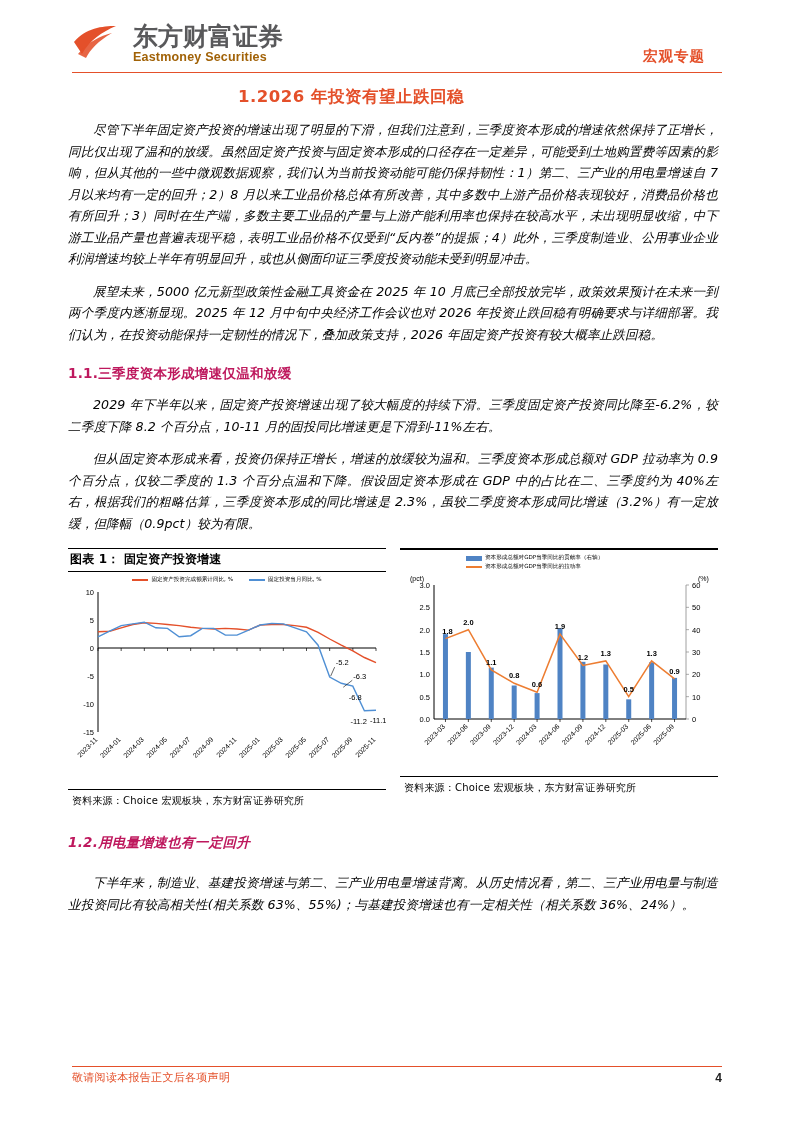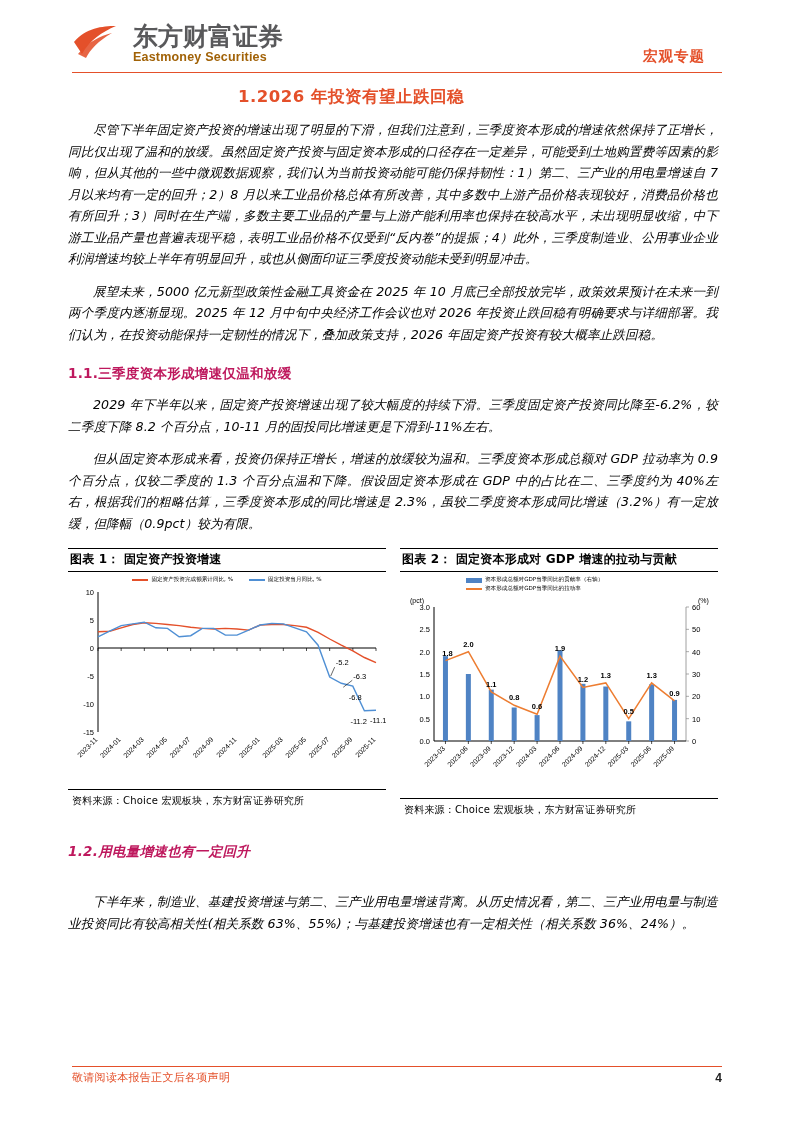--- a/index.html
+++ b/index.html
@@ -203,21 +203,20 @@
             <text x="308" y="156" font-size="7" text-anchor="end" fill="#000" transform="rotate(-45 308 156)">2025-11</text>
           </svg>
       </div>
 
       <div class="rule-thin"></div>
       <div class="source">资料来源：Choice 宏观板块，东方财富证券研究所</div>
     </div>
 
     <div class="chart-box">
       <div class="rule"></div>
-      <div class="chart-title">图表 2： 固定资本形成对 GDP 增速的拉动与贡献</div>
       <div class="rule-thin"></div>
 
       <div class="legend stack">
         <span class="legend-item">
           <span class="swatch-bar" style="background:#4f83c4"></span>
           <span>资本形成总额对GDP当季同比的贡献率（右轴）</span>
         </span>
         <span class="legend-item">
           <span class="swatch-line" style="background:#ed7d31"></span>
           <span>资本形成总额对GDP当季同比的拉动率</span>
@@ -299,20 +298,20 @@
             <text x="274.5454545454545" y="156" font-size="7" text-anchor="end" fill="#000" transform="rotate(-45 274.5454545454545 156)">2025-09</text>
           </svg>
       </div>
 
       <div class="rule-thin"></div>
       <div class="source">资料来源：Choice 宏观板块，东方财富证券研究所</div>
     </div>
   </div>
 
   <h2 class="sub" style="margin-top:26px;font-style:italic;">1.2.用电量增速也有一定回升</h2>
-  <p class="para" style="margin-top:30px;">下半年来，制造业、基建投资增速与第二、三产业用电量增速背离。从历史情况看，第二、三产业用电量与制造业投资同比有较高相关性(相关系数 63%、55%)；与基建投资增速也有一定相关性（相关系数 36%、24%）。</p>
+  <p class="para" style="margin-top:20px;">下半年来，制造业、基建投资增速与第二、三产业用电量增速背离。从历史情况看，第二、三产业用电量与制造业投资同比有较高相关性(相关系数 63%、55%)；与基建投资增速也有一定相关性（相关系数 36%、24%）。</p>
 </div>
 
 <div class="footer-rule"></div>
 <div class="footer">
   <span class="footer-note">敬请阅读本报告正文后各项声明</span>
   <span class="footer-page">4</span>
 </div>
 
 </body></html>

